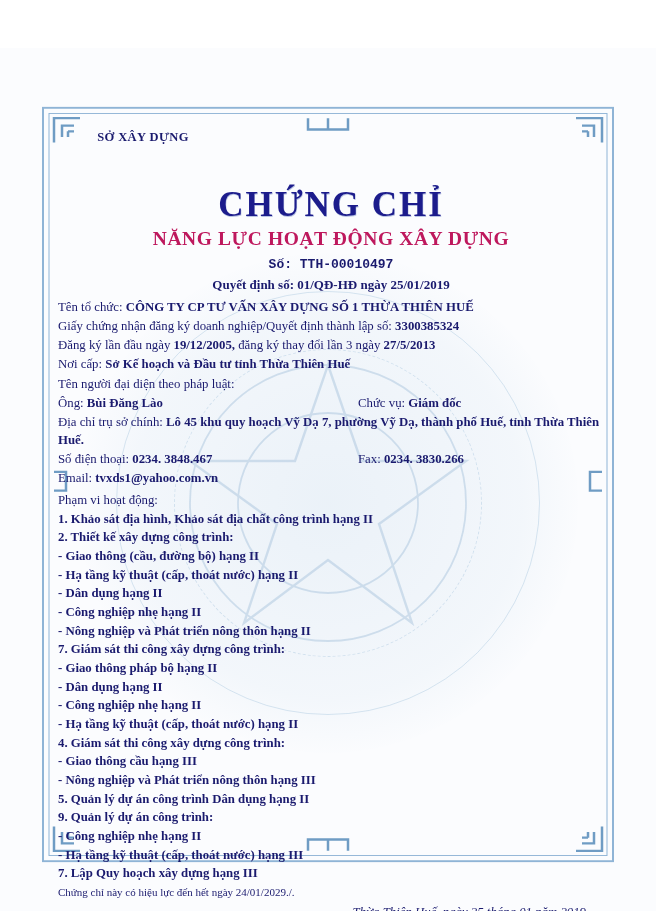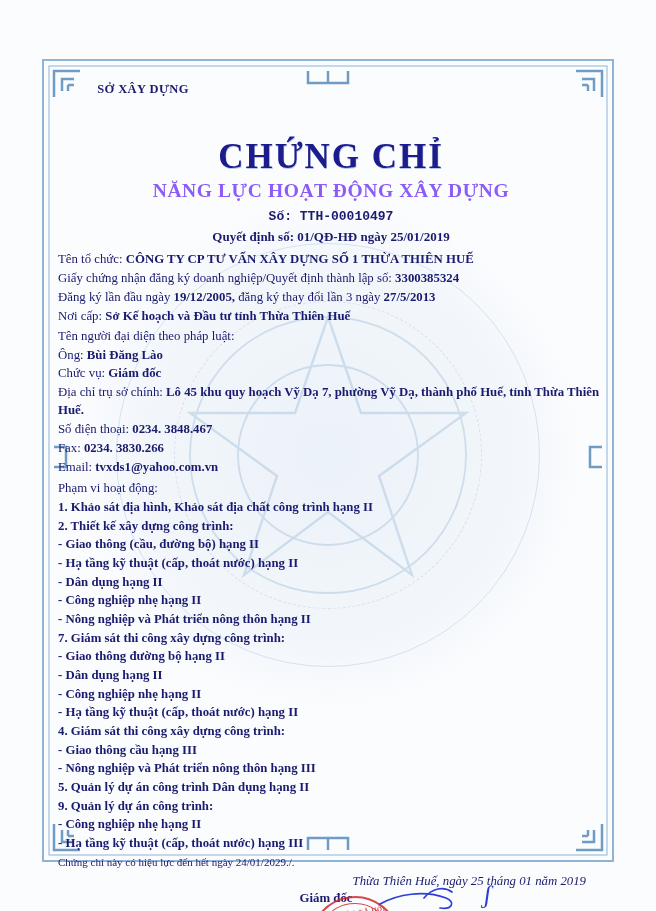--- a/index.html
+++ b/index.html
@@ -12,20 +12,21 @@
     height: 911px;
     font-family: "Liberation Serif", serif;
     color: #1a1a6e;
     overflow: hidden;
     position: relative;
   }
   .page {
     position: absolute;
     inset: 0;
     background: #fbfcfe;
+    margin-top: 48px;
   }
   
   .watermark {
     position: absolute;
     left: 50%;
     top: 455px;
     width: 500px;
     height: 500px;
     transform: translate(-50%, -50%);
     border-radius: 50%;
@@ -106,21 +107,21 @@
     font-weight: 700;
     letter-spacing: 2px;
     color: #1c1c8c;
     text-shadow: 0.5px 0.5px 0 rgba(120,140,200,0.5);
   }
   .title-sub {
     font-size: 19.5px;
     font-weight: 700;
     letter-spacing: 0.6px;
     margin-top: 3px;
-    color: #8b5cf6;
+    color: #be185d;
   }
   .cert-no {
     font-size: 13px;
     font-weight: 700;
     margin-top: 7px;
     font-family: Liberation Mono, monospace;
   }
   .decision-no {
     font-size: 13px;
     font-weight: 700;
@@ -133,21 +134,20 @@
     font-size: 12.8px;
     line-height: 1.42;
   }
   .row {
     margin-top: 1px;
   }
   .lbl { font-weight: 400; }
   .val { font-weight: 700; }
   .two-col {
     display: flex;
-    flex-direction: column;
   }
   .two-col .c1 { width: 300px; }
   .two-col .c2 { flex: 1; }
 
   .scope-label { margin-top: 3px; }
   .scope-list { margin-top: 1px; }
   .scope-list .item {
     font-weight: 700;
     line-height: 1.46;
   }
@@ -347,31 +347,32 @@
 
       <div class="scope-list">
         <div class="item">1. Khảo sát địa hình, Khảo sát địa chất công trình hạng II</div>
         <div class="item">2. Thiết kế xây dựng công trình:</div>
         <div class="sub">- Giao thông (cầu, đường bộ) hạng II</div>
         <div class="sub">- Hạ tầng kỹ thuật (cấp, thoát nước) hạng II</div>
         <div class="sub">- Dân dụng hạng II</div>
         <div class="sub">- Công nghiệp nhẹ hạng II</div>
         <div class="sub">- Nông nghiệp và Phát triển nông thôn hạng II</div>
         <div class="item">7. Giám sát thi công xây dựng công trình:</div>
-        <div class="sub">- Giao thông đường bộ hạng II</div>
+        <div class="sub">- Giao thông pháp bộ hạng II</div>
         <div class="sub">- Dân dụng hạng II</div>
         <div class="sub">- Công nghiệp nhẹ hạng II</div>
         <div class="sub">- Hạ tầng kỹ thuật (cấp, thoát nước) hạng II</div>
         <div class="item">4. Giám sát thi công xây dựng công trình:</div>
         <div class="sub">- Giao thông cầu hạng III</div>
         <div class="sub">- Nông nghiệp và Phát triển nông thôn hạng III</div>
         <div class="item">5. Quản lý dự án công trình Dân dụng hạng II</div>
         <div class="item">9. Quản lý dự án công trình:</div>
         <div class="sub">- Công nghiệp nhẹ hạng II</div>
         <div class="sub">- Hạ tầng kỹ thuật (cấp, thoát nước) hạng III</div>
+        <div class="item">7. Lập Quy hoạch xây dựng hạng III</div>
       </div>
 
       <div class="validity">Chứng chỉ này có hiệu lực đến hết ngày 24/01/2029./.</div>
     </div>
 
     <div class="sign-block">
       <div class="sign-place">Thừa Thiên Huế, ngày 25 tháng 01 năm 2019</div>
       <div class="sign-title">Giám đốc</div>
 
       <div class="seal">

